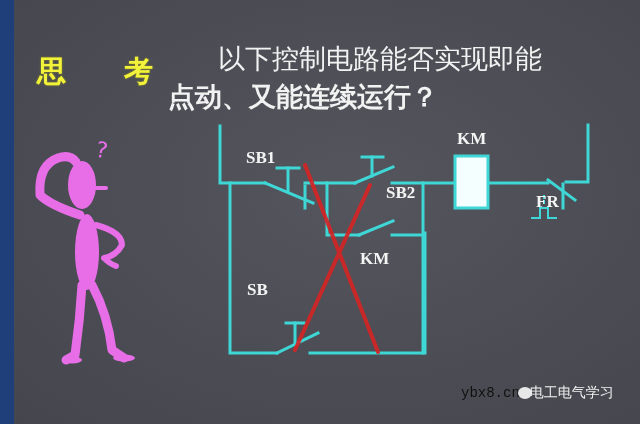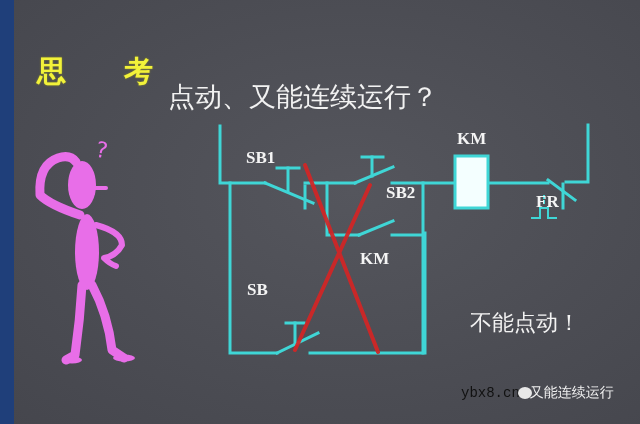--- a/index.html
+++ b/index.html
@@ -38,21 +38,22 @@
 </style>
 </head>
 <body>
 
 <div class="slide">
   <div class="band"></div>
 
   <span class="think" style="left:37px;">思</span>
   <span class="think" style="left:124px;">考</span>
 
-  <div class="title" style="left:168px; top:82px;">点动、又能连续运行？</div>
+  <div class="title" style="left:218px; top:44px;">以下控制电路能否实现即能</div>
+  <div class="title" style="left:168px; top:82px;font-weight:bold;">点动、又能连续运行？</div>
 
   <svg width="640" height="424">
     <g fill="#e86ee8" stroke="#e86ee8" stroke-linecap="round" stroke-linejoin="round">
 
       <ellipse cx="82" cy="185" rx="14" ry="24" stroke="none"></ellipse>
 
       <line x1="90" y1="188" x2="106" y2="188" stroke-width="4"></line>
 
       <path d="M80 215 Q50 205 40 195 Q38 165 58 158 Q70 154 76 162" fill="none" stroke-width="9"></path>
 
@@ -116,18 +117,17 @@
     </g>
   </svg>
 
   <span class="lbl" style="left:246px; top:148px;">SB1</span>
   <span class="lbl" style="left:386px; top:143px;margin-top:40px;">SB2</span>
   <span class="lbl" style="left:457px; top:129px;">KM</span>
   <span class="lbl" style="left:536px; top:164px;margin-top:28px;">FR</span>
   <span class="lbl" style="left:360px; top:249px;">KM</span>
   <span class="lbl" style="left:247px; top:280px;">SB</span>
 
-  <div class="answer">不能点动！</div>
 
   <div class="wm">
-    <span class="site">ybx8.cn</span><span class="bubble"></span><span class="name">又能连续运行</span>
+    <span class="site">ybx8.cn</span><span class="bubble"></span><span class="name">电工电气学习</span>
   </div>
 </div>
 
 </body></html>

